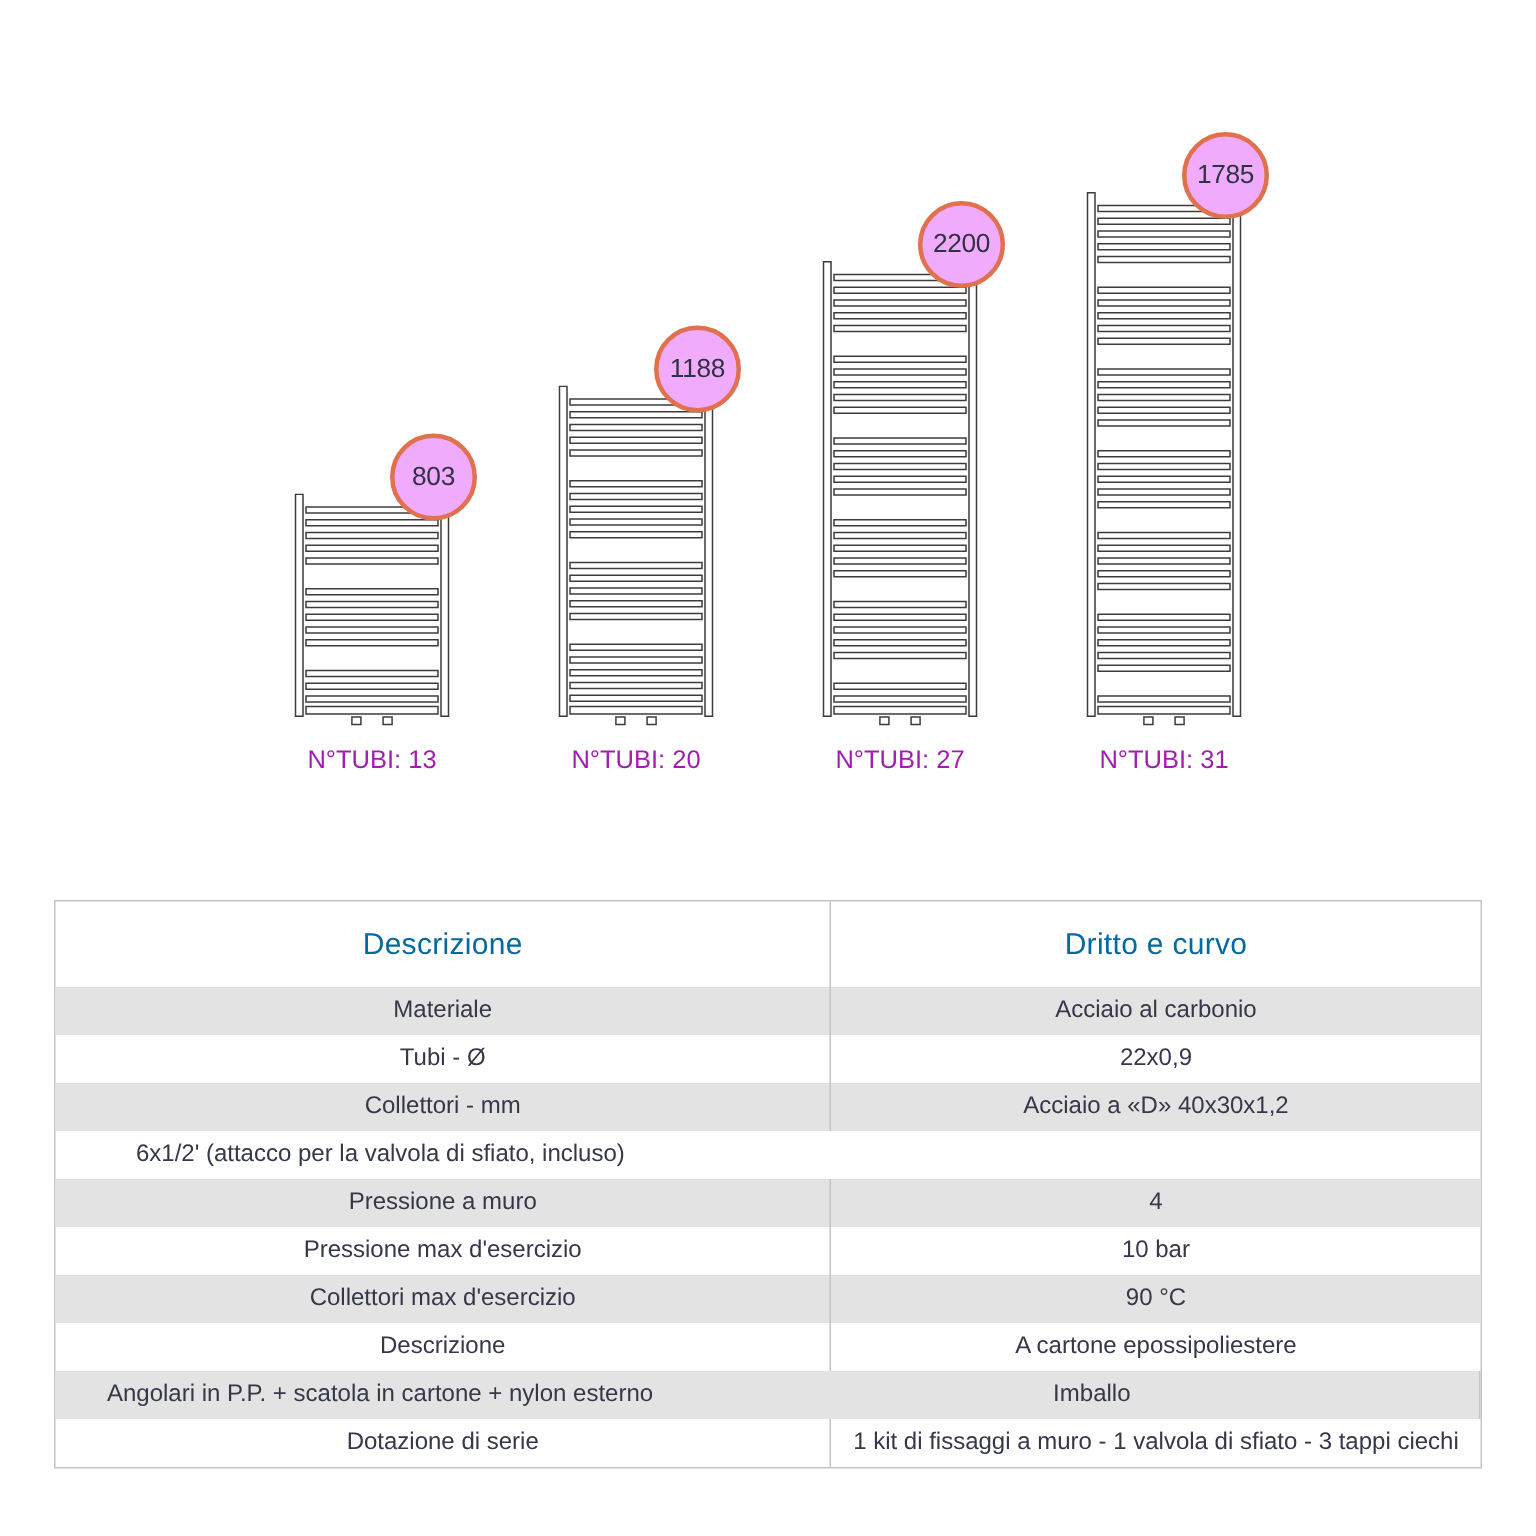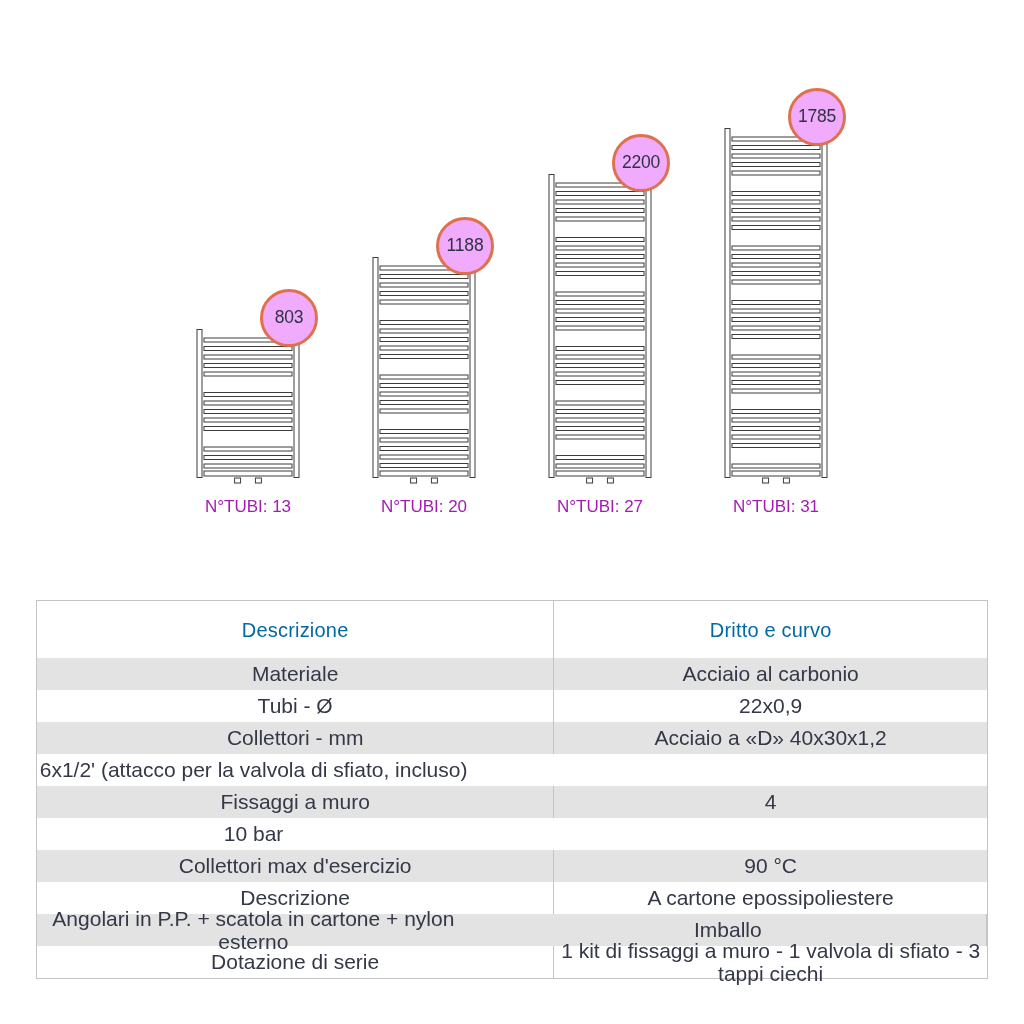--- a/index.html
+++ b/index.html
@@ -28,21 +28,21 @@
   
   .spec-table{
     margin:82px 36px 0 36px;
     border:1px solid #c4c4c4;
   }
   .thead{display:flex;height:57px;}
   .trow{display:flex;height:32px;}
   .rows .trow:nth-child(odd){background:#e3e3e3;}
   .cell{
     display:flex;align-items:center;justify-content:center;
-    text-align:center;font-size:21px;line-height:1.1;
+    text-align:center;font-size:16px;line-height:1.1;
   }
   .cell.left{width:54.4%;border-right:1px solid #c4c4c4;}
   .cell.right{width:45.6%;}
   .thead .cell{font-size:20px;color:#0369a1;font-weight:500;letter-spacing:0.2px;}
 </style>
 </head>
 <body>
 
 <div class="page">
 
@@ -217,24 +217,25 @@
         <div class="cell right">22x0,9</div>
       </div>
         <div class="trow">
         <div class="cell left">Collettori - mm</div>
         <div class="cell right">Acciaio a «D» 40x30x1,2</div>
       </div>
         <div class="trow">
         <div class="cell right">6x1/2' (attacco per la valvola di sfiato, incluso)</div>
       </div>
         <div class="trow">
-        <div class="cell left">Fissaggi a muro</div>
+        <div class="cell left">Pressione a muro</div>
         <div class="cell right">4</div>
       </div>
         <div class="trow">
+        <div class="cell left">Pressione max d'esercizio</div>
         <div class="cell right">10 bar</div>
       </div>
         <div class="trow">
         <div class="cell left">Collettori max d'esercizio</div>
         <div class="cell right">90 °C</div>
       </div>
         <div class="trow">
         <div class="cell left">Descrizione</div>
         <div class="cell right">A cartone epossipoliestere</div>
       </div>

